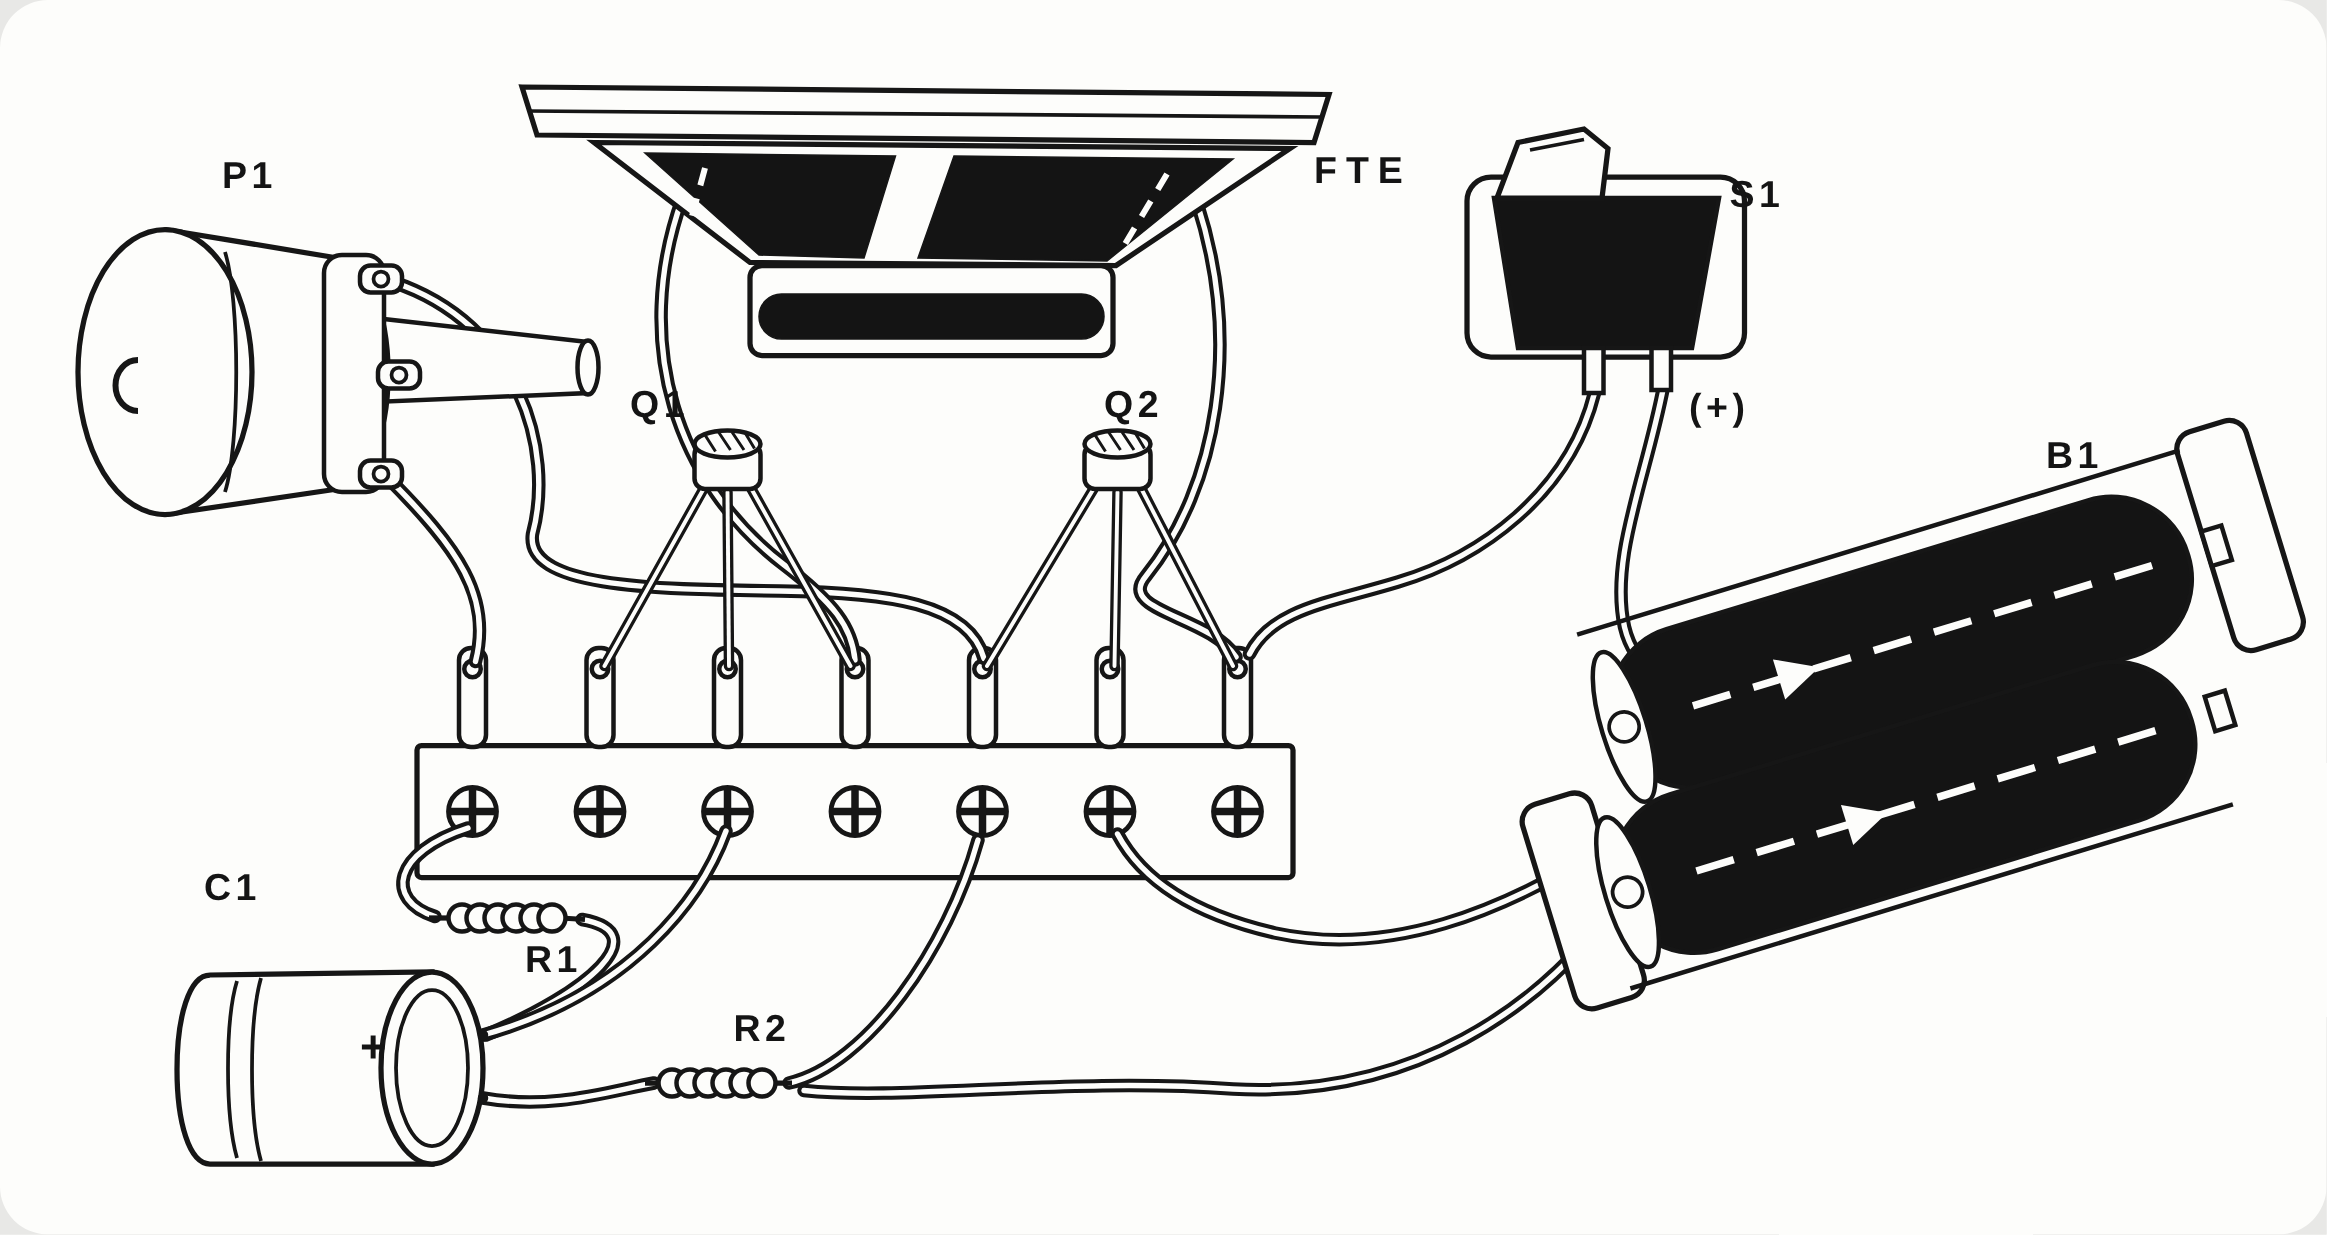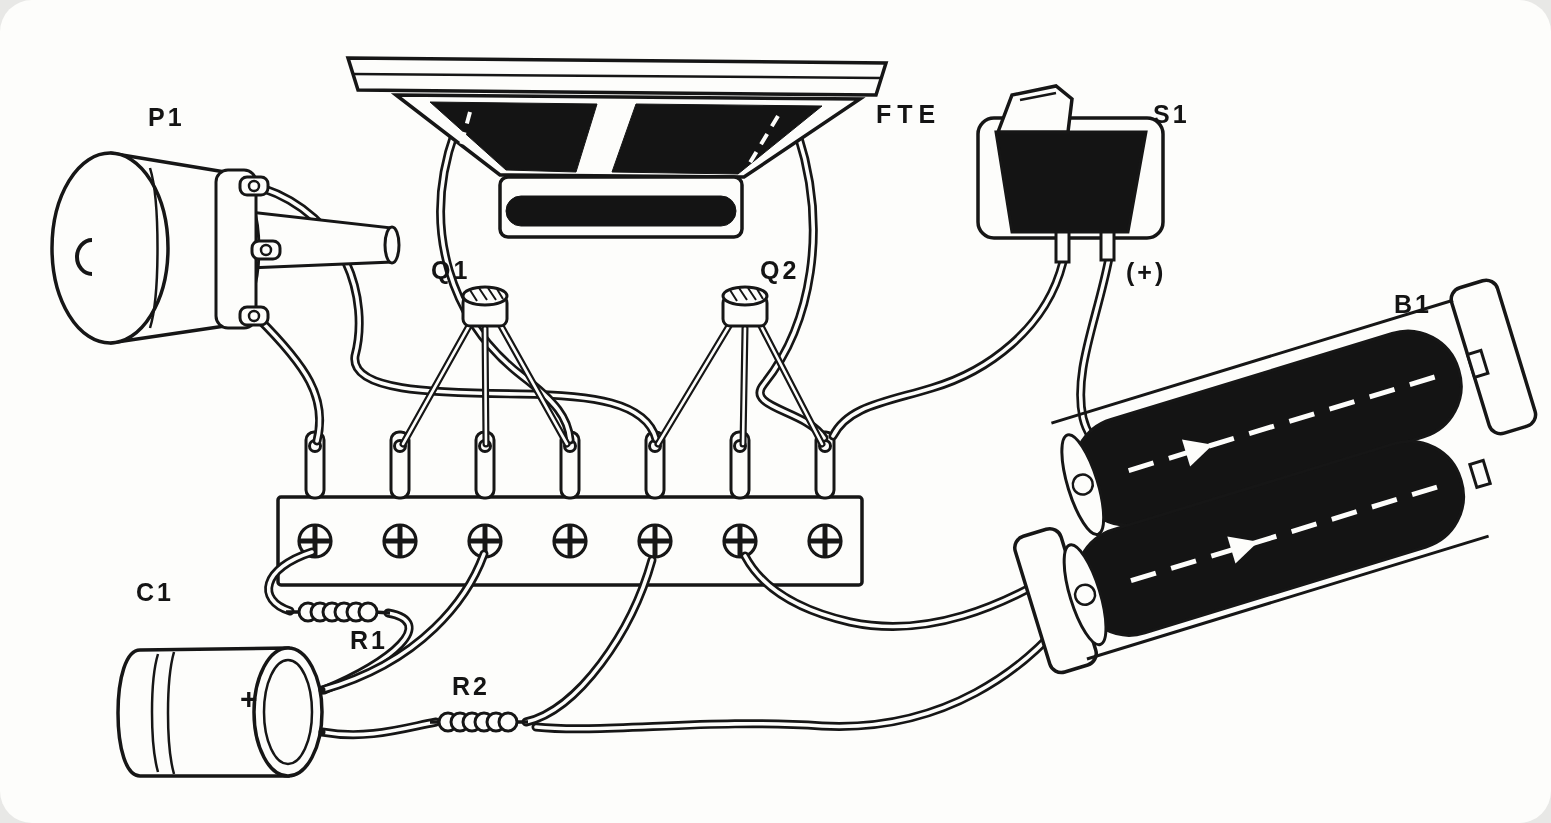--- a/index.html
+++ b/index.html
@@ -277,23 +277,23 @@
       <line x1="60" y1="132" x2="390" y2="132" stroke="#fdfdfb" stroke-width="5" stroke-dasharray="26 16"></line>
       <polygon points="165,118 193,132 165,146" fill="#fdfdfb"></polygon>
       <ellipse cx="12" cy="132" rx="15" ry="52" class="inkf" stroke-width="3"></ellipse>
       <circle cx="12" cy="132" r="10" class="ink" stroke-width="2.5"></circle>
       <rect x="418" y="120" width="14" height="24" class="inkf" stroke-width="3"></rect>
     </g>
   </g>
 </svg>
 
 <div class="lbl" style="left:148px;top:103px">P1</div>
-<div class="lbl" style="left:431px;top:256px">Q1</div>
-<div class="lbl" style="left:760px;top:256px">Q2</div>
+<div class="lbl" style="left:420px;top:256px">Q1</div>
+<div class="lbl" style="left:736px;top:256px">Q2</div>
 <div class="lbl" style="left:876px;top:100px;letter-spacing:6px">FTE</div>
-<div class="lbl" style="left:1153px;top:100px">S1</div>
+<div class="lbl" style="left:1153px;top:116px">S1</div>
 <div class="lbl" style="left:1126px;top:258px">(+)</div>
-<div class="lbl" style="left:1394px;top:290px">B1</div>
+<div class="lbl" style="left:1364px;top:290px">B1</div>
 <div class="lbl" style="left:136px;top:578px">C1</div>
 <div class="lbl big" style="left:240px;top:682px">+</div>
 <div class="lbl" style="left:350px;top:626px">R1</div>
-<div class="lbl" style="left:452px;top:672px">R2</div>
+<div class="lbl" style="left:489px;top:672px">R2</div>
 </div>
 
 </body></html>

